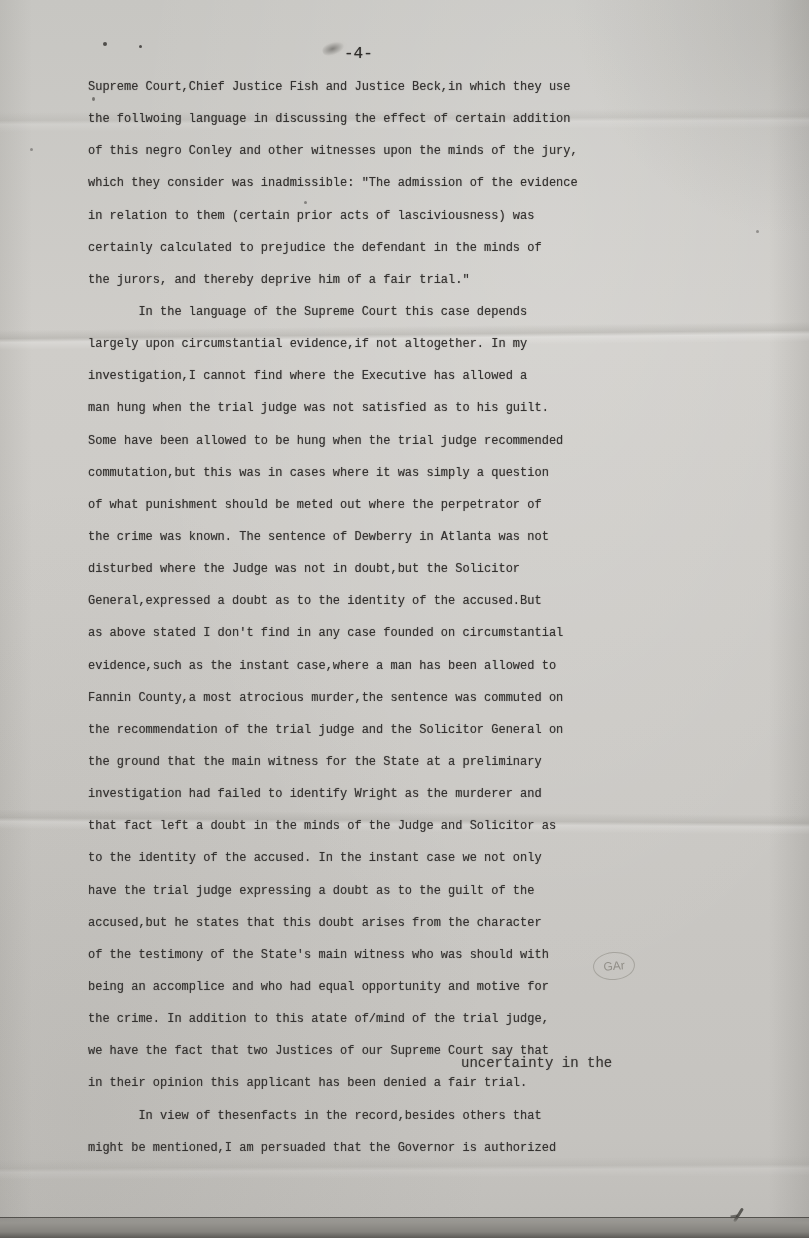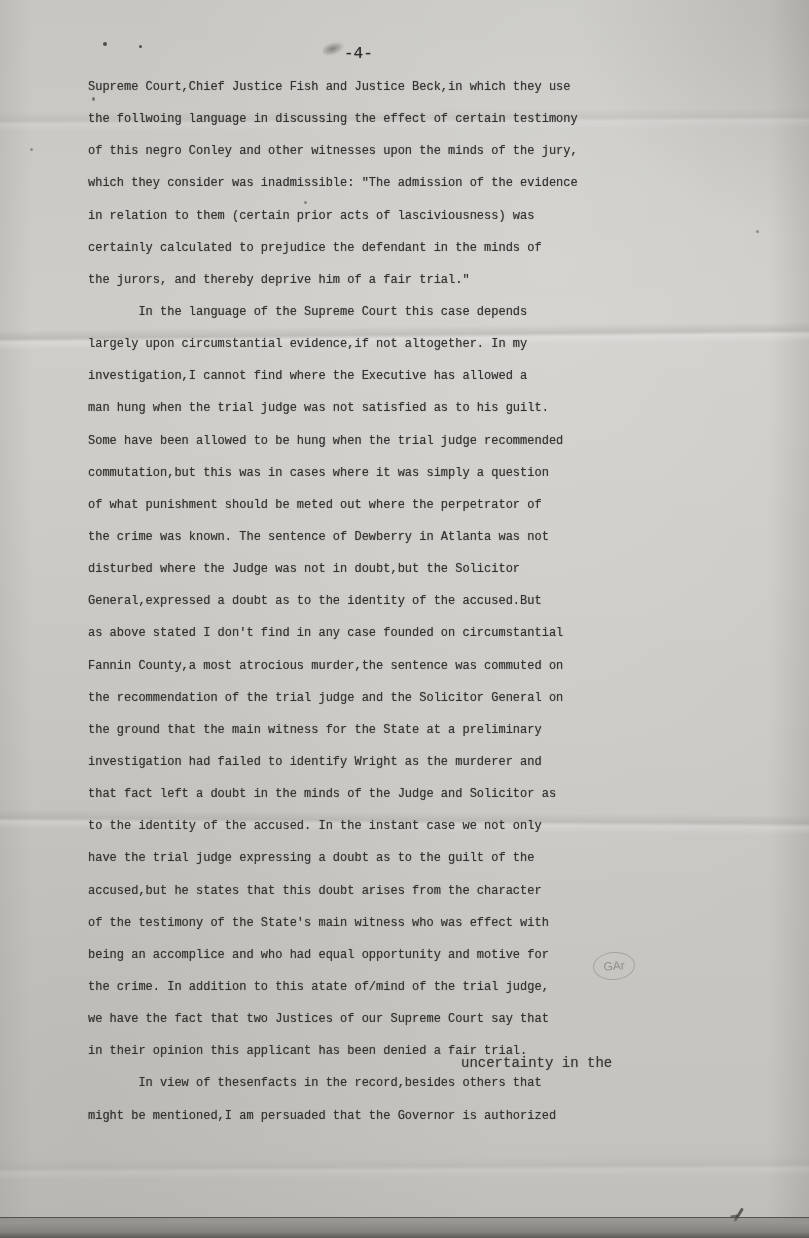--- a/index.html
+++ b/index.html
@@ -55,46 +55,47 @@
   <div class="speck" style="left:139px;top:45px;width:3px;height:3px;"></div>
   <div class="speck" style="left:304px;top:201px;width:3px;height:3px;opacity:.6;"></div>
   <div class="speck" style="left:92px;top:97px;width:3px;height:4px;opacity:.7;"></div>
   <div class="speck" style="left:756px;top:230px;width:3px;height:3px;opacity:.5;"></div>
   <div class="speck" style="left:30px;top:148px;width:3px;height:3px;opacity:.5;"></div>
 
   <div class="page-number">-4-</div>
 
   <div class="text-block">
       <div class="line">Supreme Court,Chief Justice Fish and Justice Beck,in which they use</div>
-      <div class="line">the follwoing language in discussing the effect of certain testimony</div>
+      <div class="line">the follwoing language in discussing the effect of certain addition</div>
       <div class="line">of this negro Conley and other witnesses upon the minds of the jury,</div>
       <div class="line">which they consider was inadmissible: "The admission of the evidence</div>
       <div class="line">in relation to them (certain prior acts of lasciviousness) was</div>
       <div class="line">certainly calculated to prejudice the defendant in the minds of</div>
       <div class="line">the jurors, and thereby deprive him of a fair trial."</div>
       <div class="line">       In the language of the Supreme Court this case depends</div>
       <div class="line">largely upon circumstantial evidence,if not altogether. In my</div>
       <div class="line">investigation,I cannot find where the Executive has allowed a</div>
       <div class="line">man hung when the trial judge was not satisfied as to his guilt.</div>
       <div class="line">Some have been allowed to be hung when the trial judge recommended</div>
       <div class="line">commutation,but this was in cases where it was simply a question</div>
       <div class="line">of what punishment should be meted out where the perpetrator of</div>
       <div class="line">the crime was known. The sentence of Dewberry in Atlanta was not</div>
       <div class="line">disturbed where the Judge was not in doubt,but the Solicitor</div>
       <div class="line">General,expressed a doubt as to the identity of the accused.But</div>
       <div class="line">as above stated I don't find in any case founded on circumstantial</div>
+      <div class="line">evidence,such as the instant case,where a man has been allowed to</div>
       <div class="line">Fannin County,a most atrocious murder,the sentence was commuted on</div>
       <div class="line">the recommendation of the trial judge and the Solicitor General on</div>
       <div class="line">the ground that the main witness for the State at a preliminary</div>
       <div class="line">investigation had failed to identify Wright as the murderer and</div>
       <div class="line">that fact left a doubt in the minds of the Judge and Solicitor as</div>
       <div class="line">to the identity of the accused. In the instant case we not only</div>
       <div class="line">have the trial judge expressing a doubt as to the guilt of the</div>
       <div class="line">accused,but he states that this doubt arises from the character</div>
-      <div class="line">of the testimony of the State's main witness who was effect with</div>
+      <div class="line">of the testimony of the State's main witness who was should with</div>
       <div class="line">being an accomplice and who had equal opportunity and motive for</div>
       <div class="line">the crime. In addition to this atate of/mind of the trial judge,</div>
       <div class="line">we have the fact that two Justices of our Supreme Court say that</div>
       <div class="line">in their opinion this applicant has been denied a fair trial.</div>
       <div class="line">       In view of thesenfacts in the record,besides others that</div>
       <div class="line">might be mentioned,I am persuaded that the Governor is authorized</div>
     </div>
 
   <div class="insertion">uncertainty in the</div>
 

